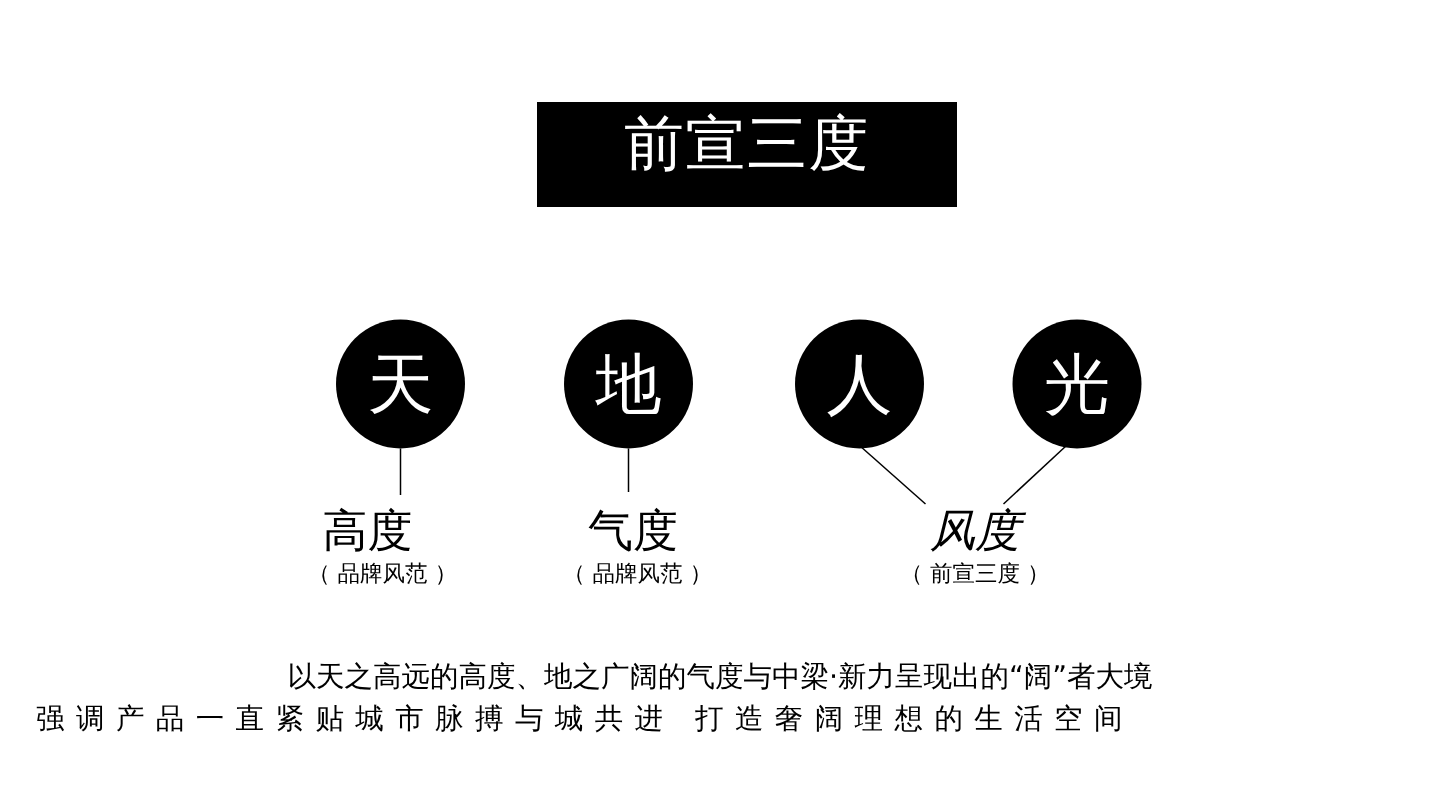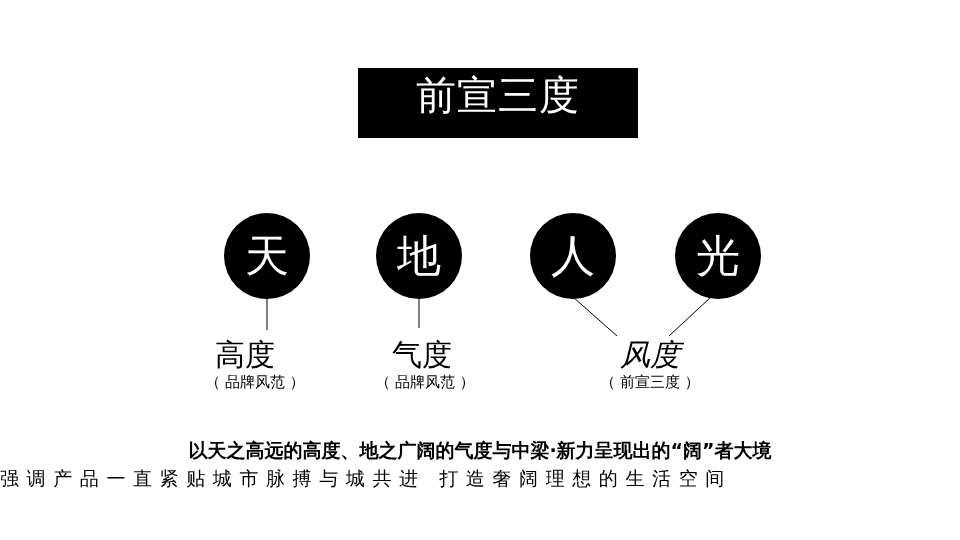--- a/index.html
+++ b/index.html
@@ -5,22 +5,22 @@
     html, body { margin:0; padding:0; }
     body { width:960px; height:540px; background:#ffffff; position:relative; overflow:hidden;
            font-family:"DejaVu Sans", "Liberation Sans", sans-serif; color:#000; }
     .title-box { position:absolute; left:358px; top:68px; width:280px; height:70px; background:#000;
                  color:#fff; font-size:40px; display:flex; align-items:flex-start; justify-content:center;
                  letter-spacing:1px; }
     .circle { position:absolute; width:86px; height:86px; border-radius:50%; background:#000; color:#fff;
               font-size:44px; display:flex; align-items:center; justify-content:center; }
     .label { position:absolute; text-align:center; font-size:30px; line-height:28px; }
     .sub { position:absolute; text-align:center; font-size:15px; line-height:18px; }
-    .line1 { position:absolute; left:0; width:960px; top:438px; text-align:center; font-size:19px;font-weight:bold; }
-    .line2 { position:absolute; left:0; width:780px; top:466px; text-align:left; font-size:19px; letter-spacing:7.6px; }
+    .line1 { position:absolute; left:0; width:960px; top:438px; text-align:center; font-size:19px; }
+    .line2 { position:absolute; left:0; width:780px; top:466px; text-align:center; font-size:19px; letter-spacing:7.6px; }
     svg.connectors { position:absolute; left:0; top:0; }
   </style>
 </head>
 <body>
 
 <div class="title-box">
   <span>前宣三度</span>
 </div>
 
 <svg class="connectors" width="960" height="540">

